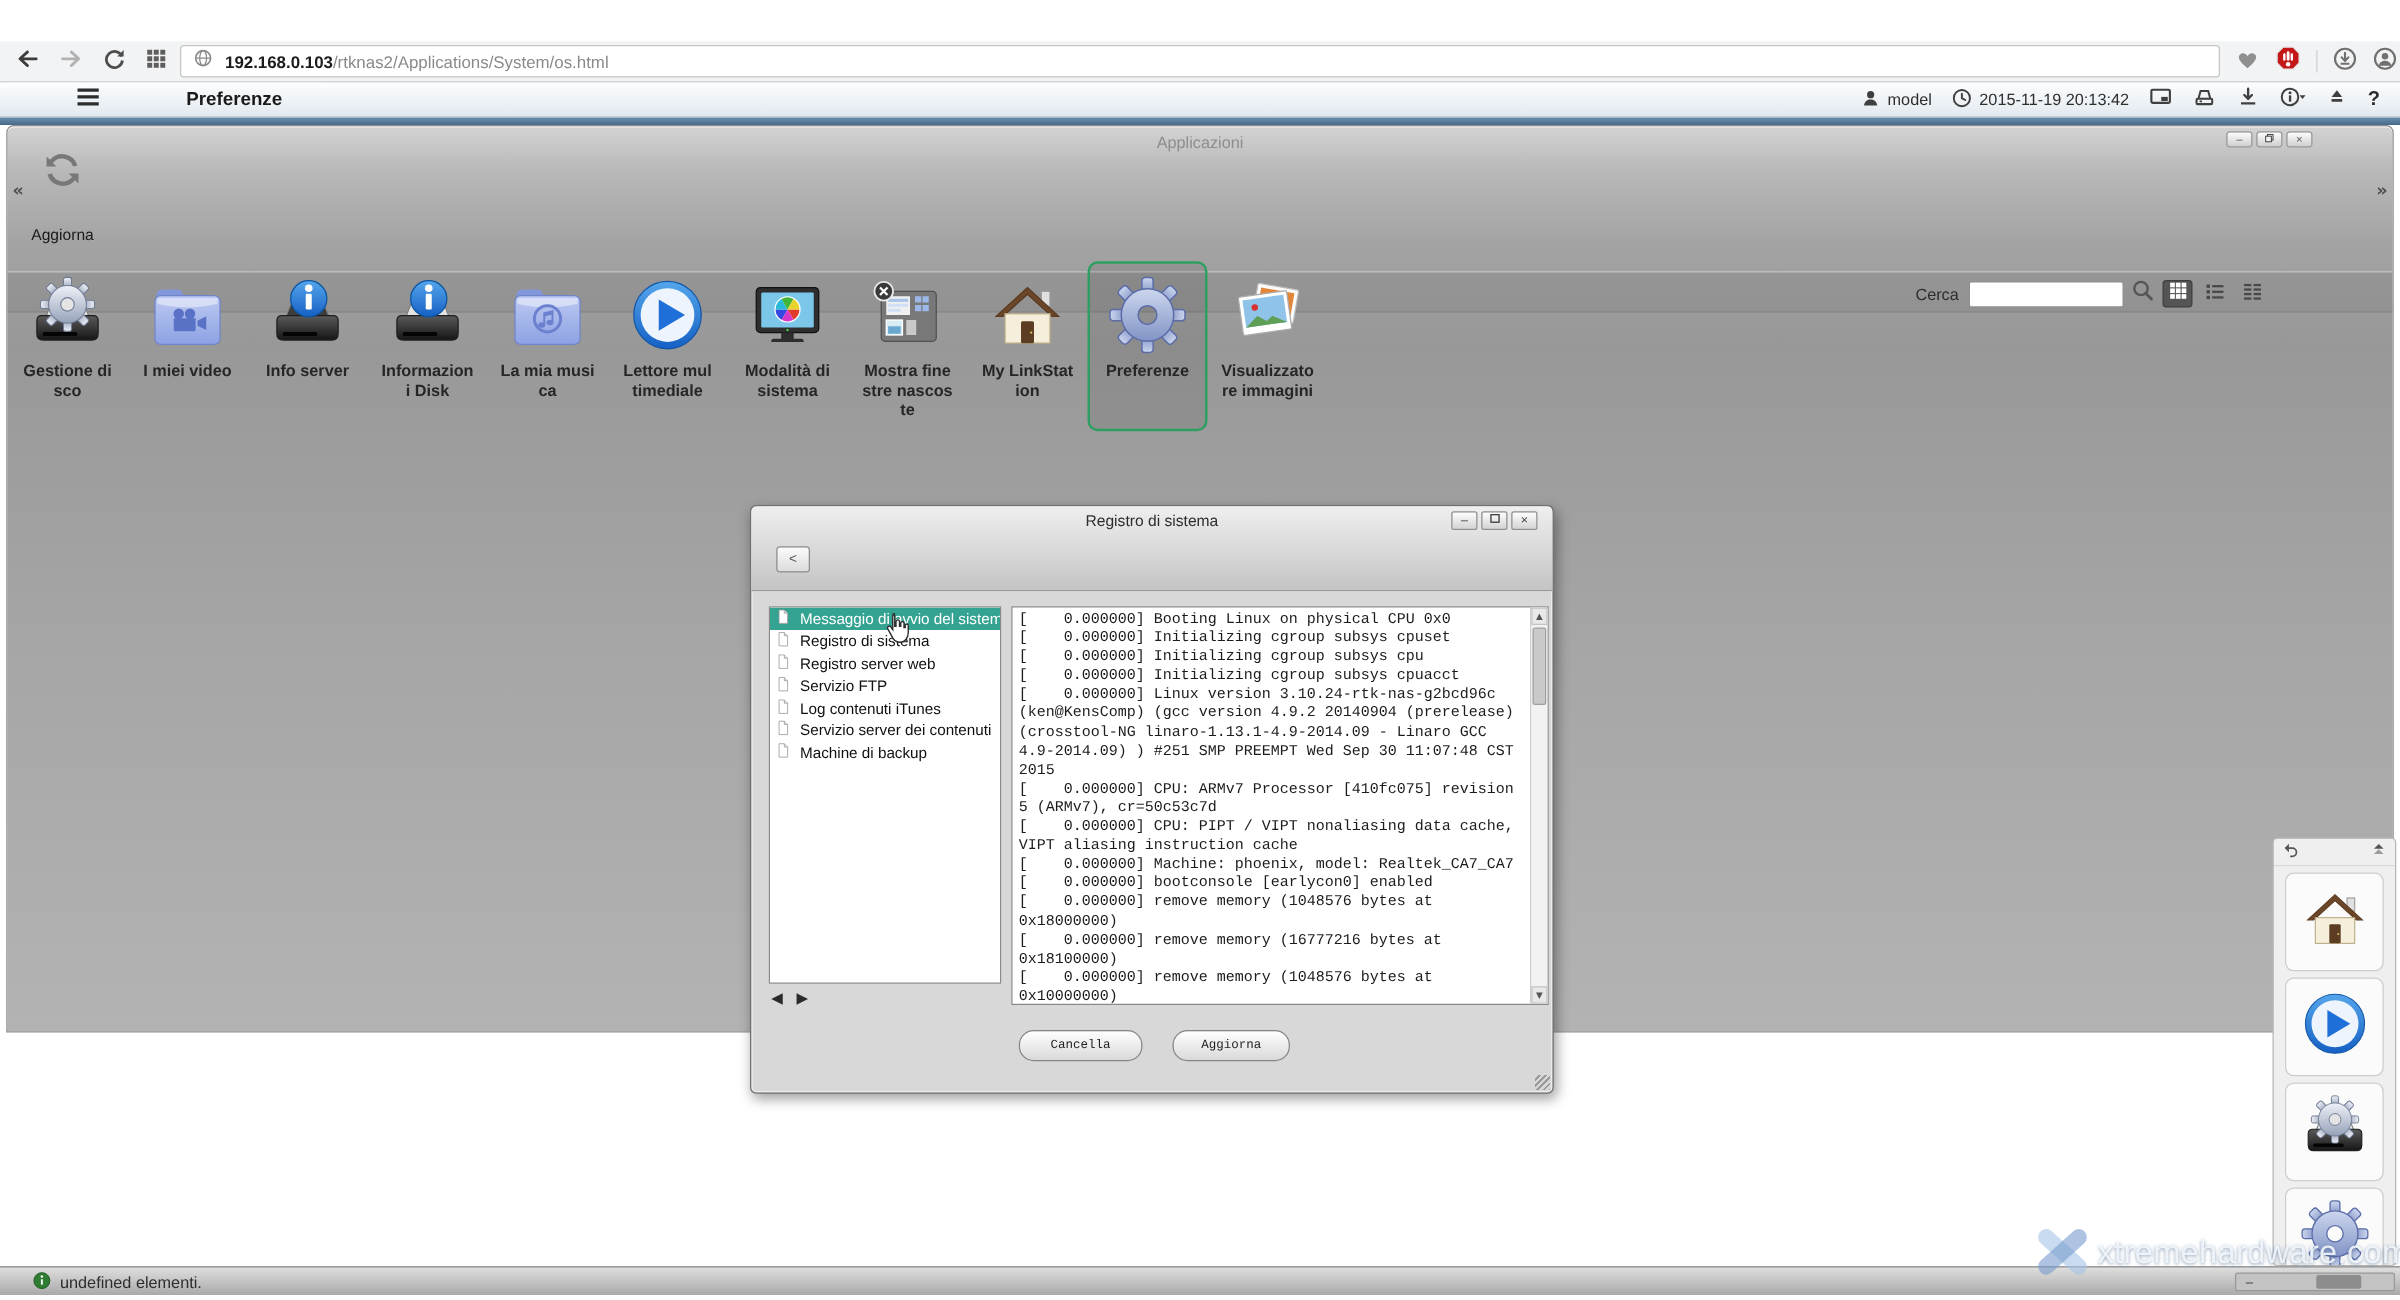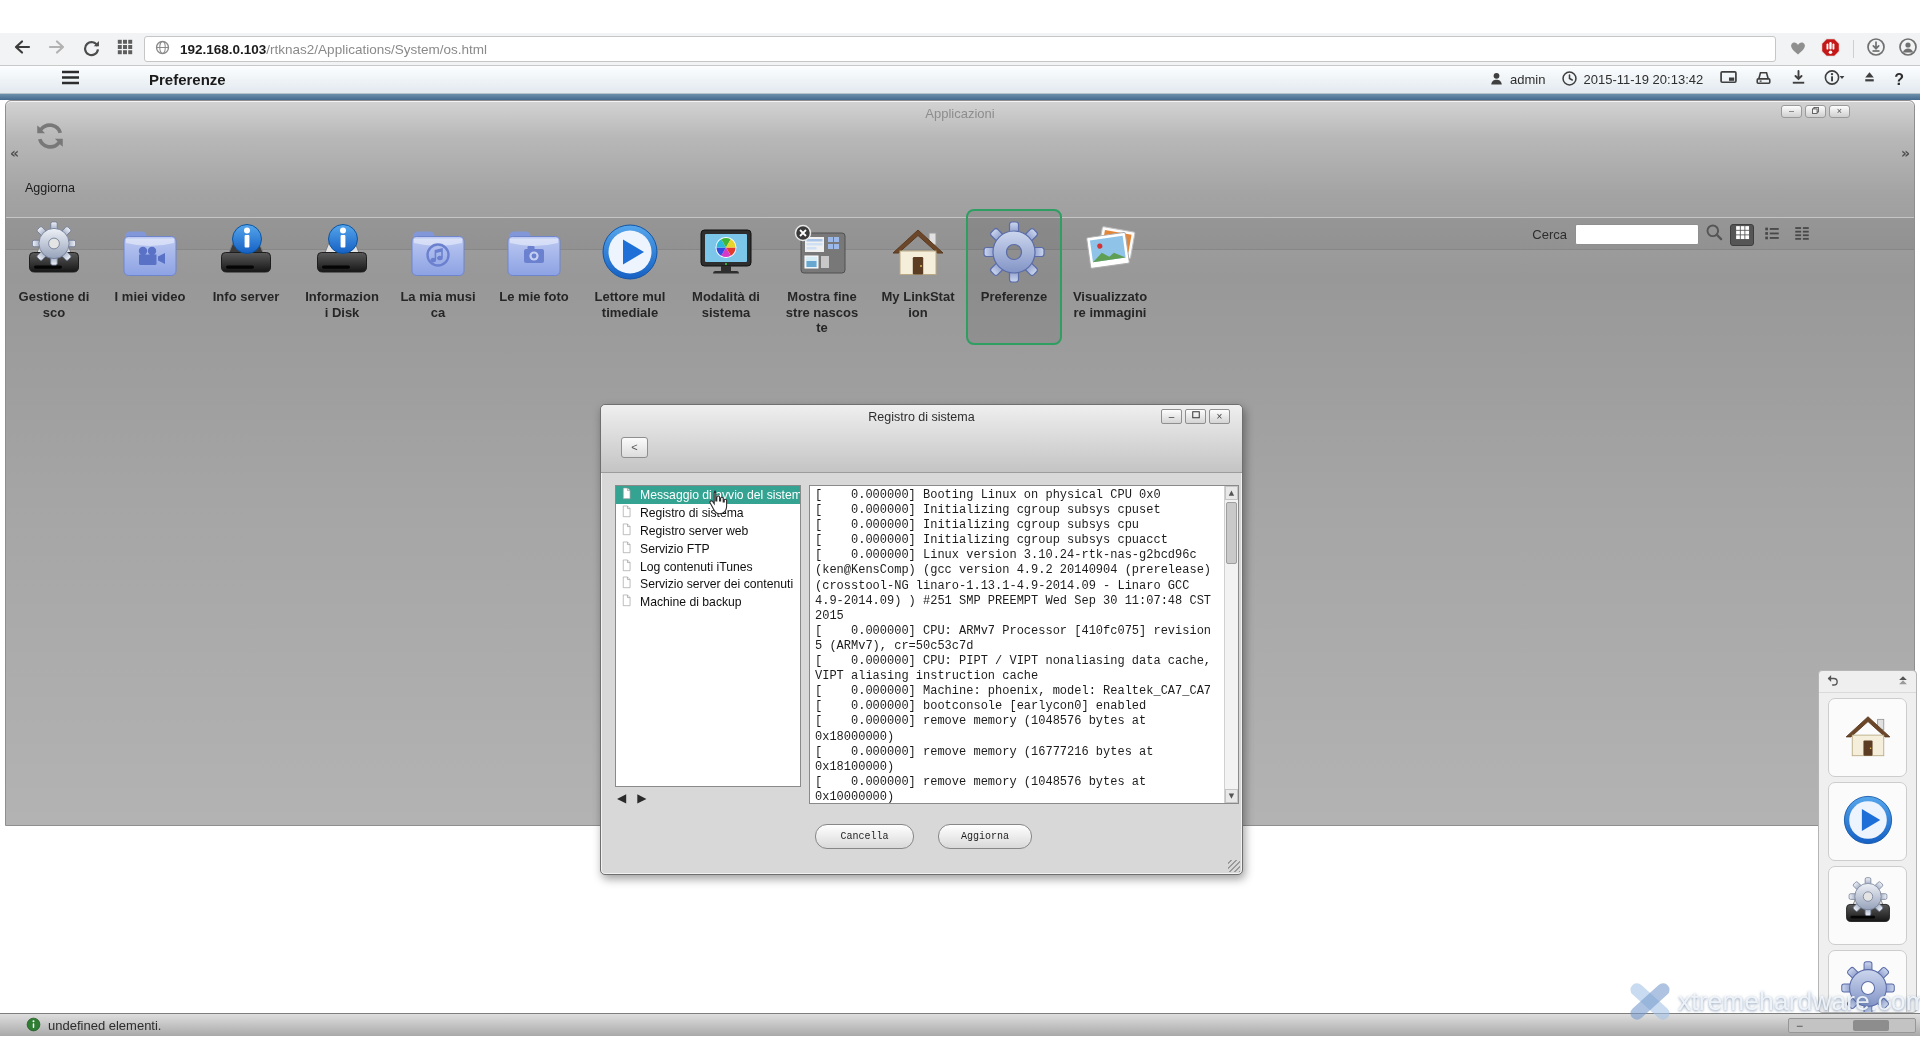--- a/index.html
+++ b/index.html
@@ -249,21 +249,21 @@
     <span style="margin-left:60px"><svg viewBox="0 0 21 20" width="21" height="21">
           <path d="M2 4.5h17M2 10h17M2 15.5h17" stroke="#2c2c2c" stroke-width="2.6"></path>
         </svg></span>
     <span class="appbar-title">Preferenze</span>
     <div class="appbar-right">
       <span class="appbar-text">
         <span><svg viewBox="0 0 20 20" width="17" height="17">
               <circle cx="10" cy="6.8" r="3.4" fill="#3f3f3f"></circle>
               <path d="M3.8 17c.5-4 3.2-5.6 6.2-5.6s5.7 1.6 6.2 5.6z" fill="#3f3f3f"></path>
             </svg></span>
-        <span>admin</span>
+        <span>model</span>
       </span>
       <span class="appbar-text">
         <span><svg viewBox="0 0 20 20" width="17" height="17">
               <circle cx="10" cy="10" r="7.6" fill="none" stroke="#3f3f3f" stroke-width="1.8"></circle>
               <path d="M10 5.8V10l3.2 1.8" fill="none" stroke="#3f3f3f" stroke-width="1.8" stroke-linecap="round"></path>
             </svg></span>
         <span>2015-11-19 20:13:42</span>
       </span>
       <span><svg viewBox="0 0 20 20" width="19" height="19">
             <rect x="2.2" y="4" width="15.6" height="11" rx="1.2" fill="none" stroke="#3f3f3f" stroke-width="1.8"></rect>
@@ -430,34 +430,20 @@
 <rect x="6" y="16.5" width="52" height="39" rx="4.5" fill="url(#g-folder)" stroke="#6f85cb"></rect>
 <path d="M8 23q24 6 48 0v-4.5H8z" fill="rgba(255,255,255,0.45)"></path>
               <circle cx="32" cy="35" r="10.5" fill="none" stroke="#6b81cf" stroke-width="2.4"></circle>
               <path d="M36.8 28l-8.2 1.9v8.2a2.9 2.2 0 1 0 1.6 2V32.9l5-1.2v4.4a2.9 2.2 0 1 0 1.6 2z" fill="#6b81cf"></path>
             </svg></span>
           <div class="app-label">La mia musi
 ca</div>
         </div>
         <div class="app-cell">
           <span class="app-ic"><svg viewBox="0 0 64 64" width="64" height="64">
-              <path d="M7 17q0-5.5 5.5-5.5h11.5q3.2 0 4.2 3l1.6 4.5H7z" fill="#8197da"></path>
-<rect x="6" y="16.5" width="52" height="39" rx="4.5" fill="url(#g-folder)" stroke="#6f85cb"></rect>
-<path d="M8 23q24 6 48 0v-4.5H8z" fill="rgba(255,255,255,0.45)"></path>
-              <g fill="#6b81cf">
-                <rect x="22" y="29" width="20" height="14" rx="2"></rect>
-                <rect x="25.5" y="26" width="7" height="4" rx="1.2"></rect>
-              </g>
-              <circle cx="32" cy="36" r="4.6" fill="#c3cff2"></circle>
-              <circle cx="32" cy="36" r="2.4" fill="#6b81cf"></circle>
-            </svg></span>
-          <div class="app-label">Le mie foto</div>
-        </div>
-        <div class="app-cell">
-          <span class="app-ic"><svg viewBox="0 0 64 64" width="64" height="64">
               <circle cx="32" cy="32" r="27" fill="url(#g-blue)" stroke="#1256a8"></circle>
               <circle cx="32" cy="32" r="21.5" fill="#eef4fd"></circle>
               <path d="M25 19.5 46 32 25 44.5z" fill="#1e6fd8"></path>
             </svg></span>
           <div class="app-label">Lettore mul
 timediale</div>
         </div>
         <div class="app-cell">
           <span class="app-ic"><svg viewBox="0 0 64 64" width="64" height="64">
               <rect x="7" y="10" width="50" height="36" rx="3.5" fill="#2e2e2e" stroke="#111"></rect>

